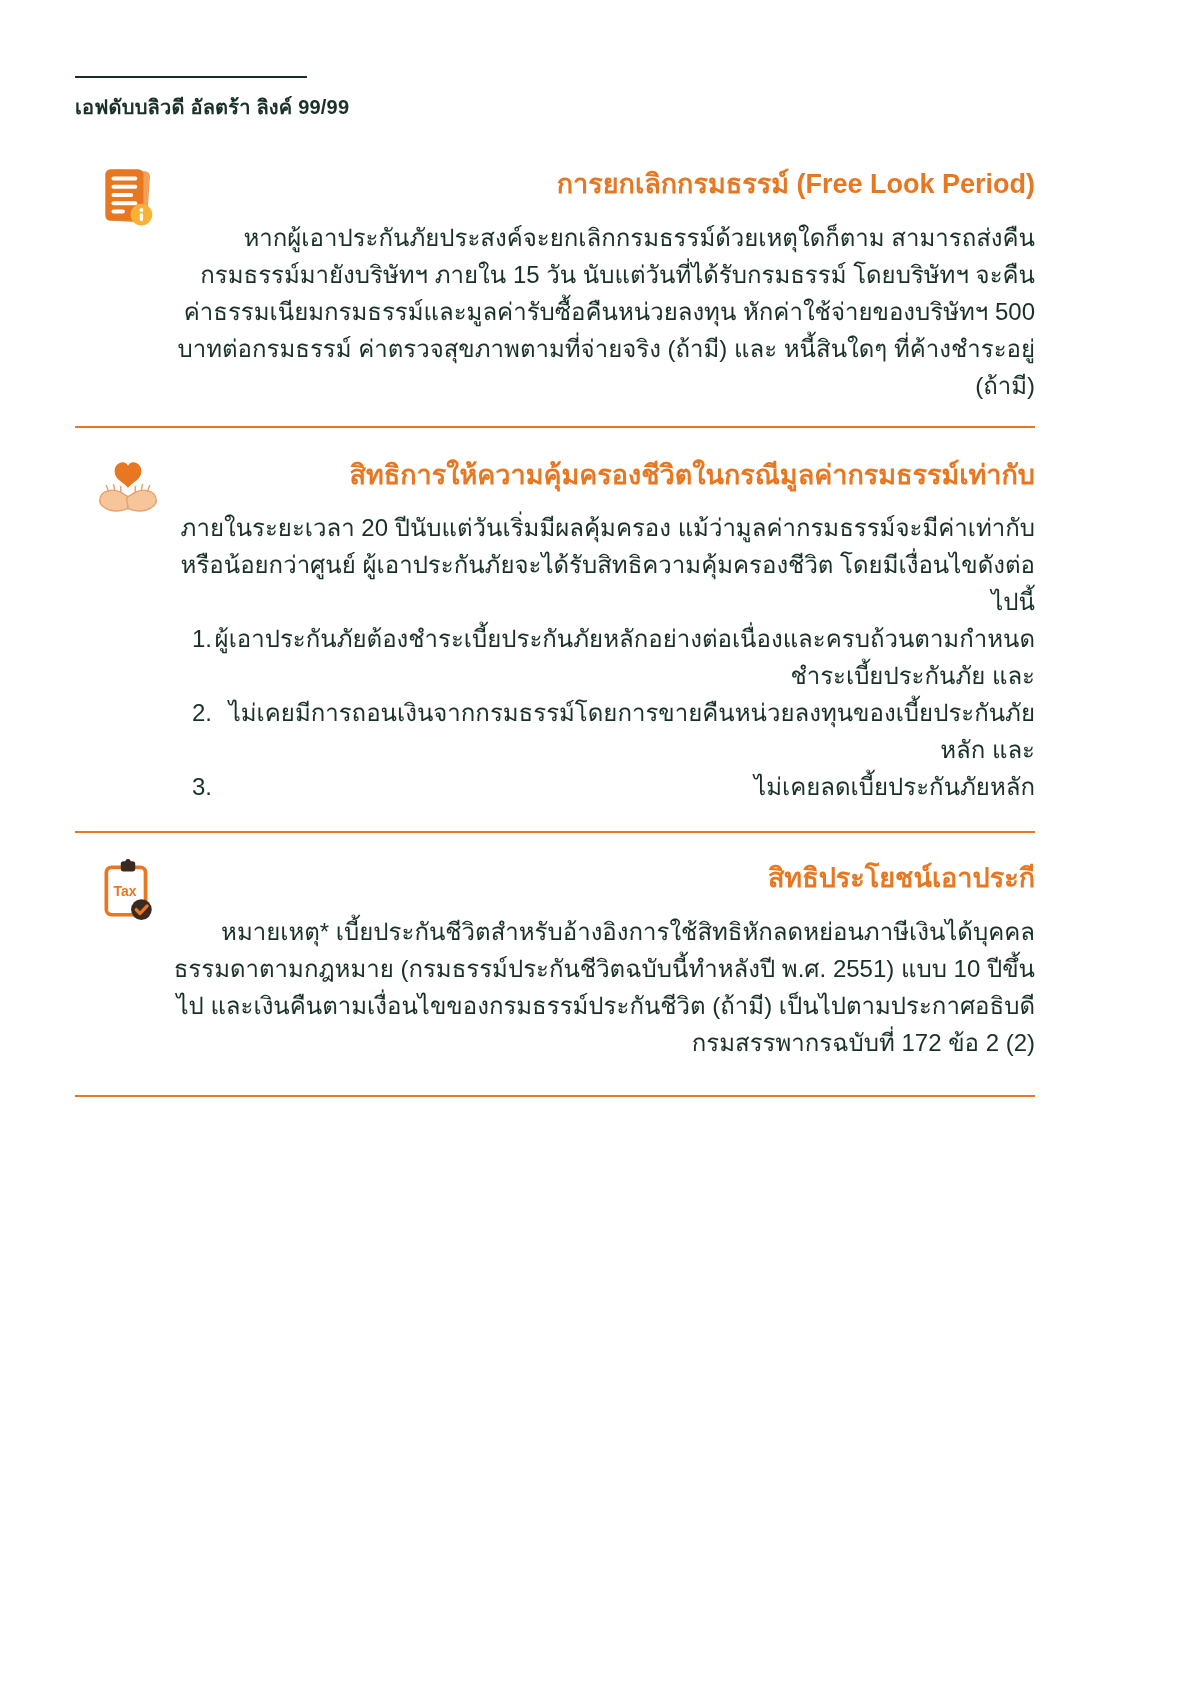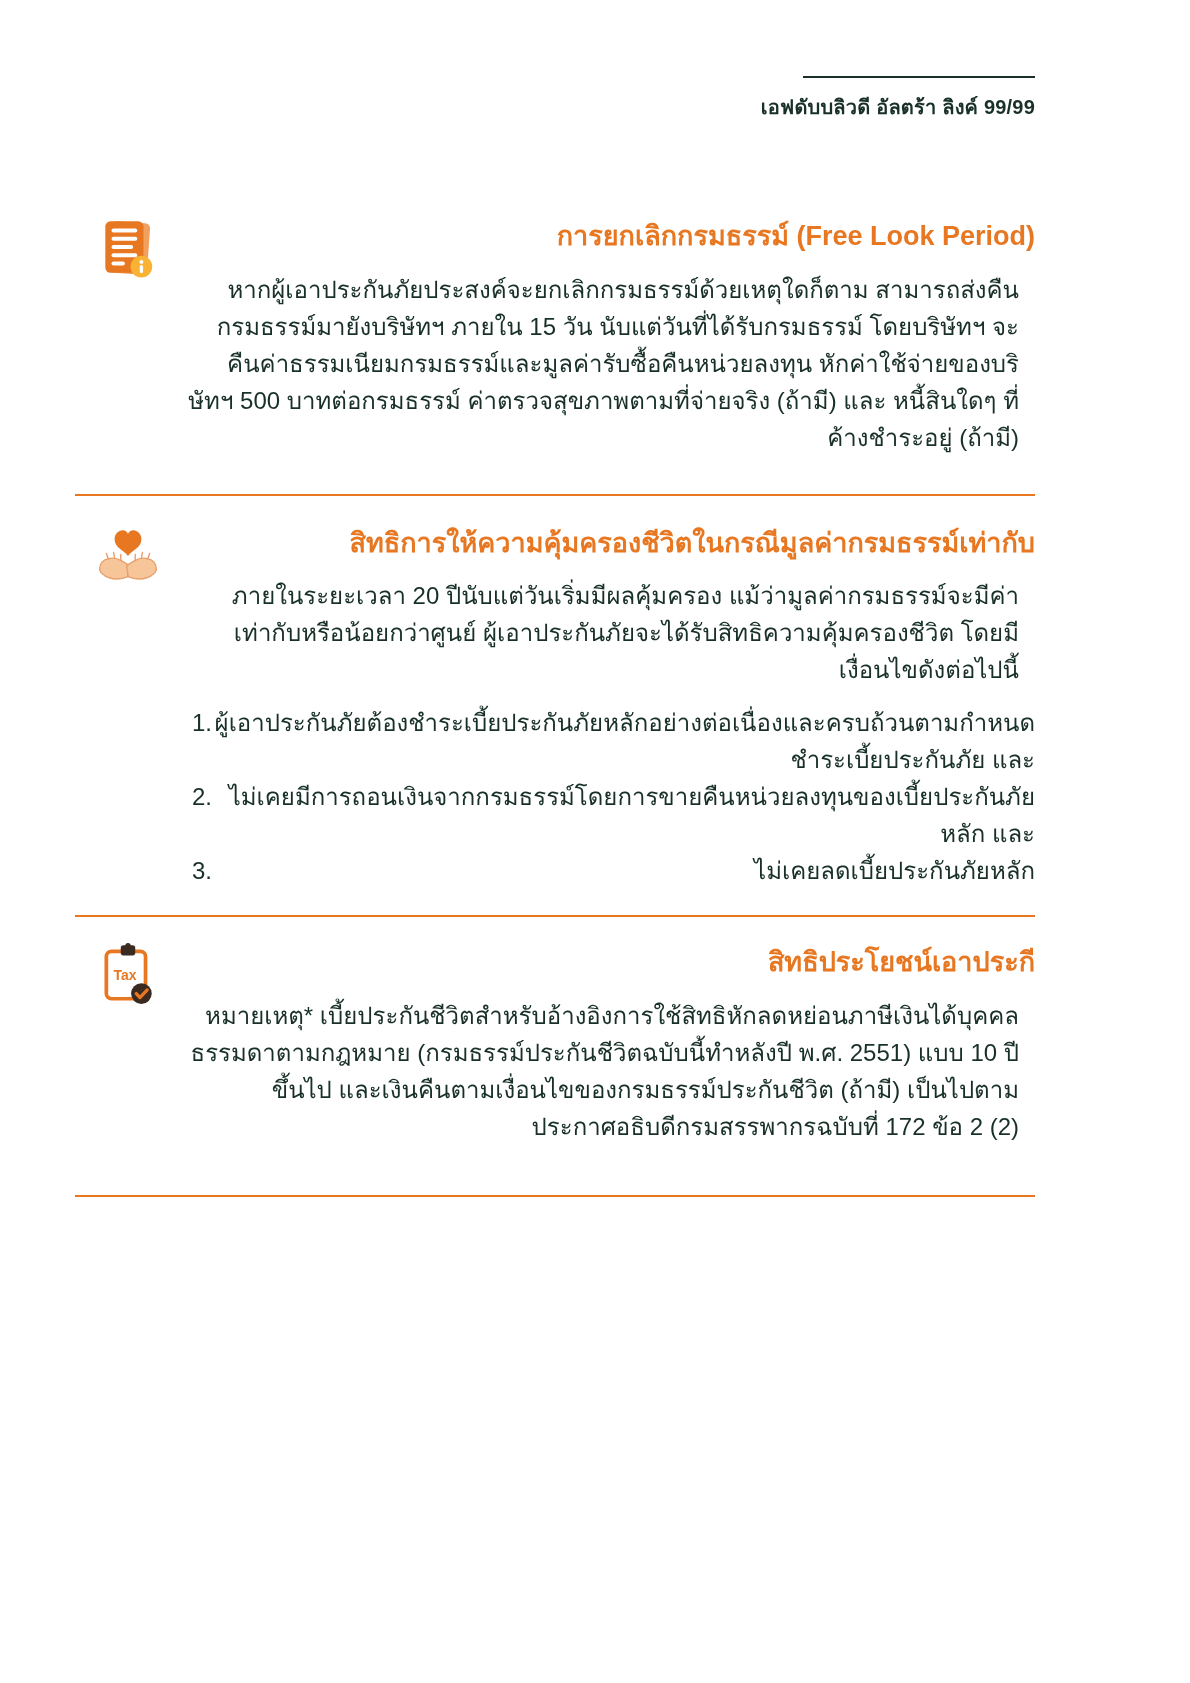--- a/index.html
+++ b/index.html
@@ -8,39 +8,39 @@
     position: relative;
     width: 1190px;
     height: 1683px;
     background: #ffffff;
     font-family: "Liberation Sans", "DejaVu Sans", sans-serif;
     color: #183028;
     padding: 76px 155px 40px 75px;
     overflow: hidden;
   }
   
-  .doc-header { display:flex; flex-direction:column; align-items:flex-end; margin-bottom:90px; }
+  .doc-header { display:flex; flex-direction:column; align-items:flex-start; margin-bottom:38px; }
   .header-rule { width:232px; height:2px; background:#183028; margin-bottom:13px; }
   .product-name { font-size:20px; font-weight:bold; color:#183028; letter-spacing:.2px; }
 
   
   .sec { display:flex; align-items:flex-start;text-align:right; }
   .icon-col { flex:0 0 97px; width:97px; padding:2px 0 0 20px; }
   .icon-col svg { display:block; }
   .content { flex:1; min-width:0; }
 
   h2.sec-title {
     margin:6px 0 16px 0;
     color:#E87722;
     font-size:27px;
     line-height:1.32;
     font-weight:bold;
   }
   .body-text {
-    margin:16px;
+    margin:0;
     font-size:24px;
     line-height:37px;
     color:#183028;
   }
   .body-text + .body-text { margin-top:37px;font-style:italic; }
 
   .cond-list { margin:0; padding:0; list-style:none; }
   .cond-item { display:flex; font-size:24px; line-height:37px; color:#183028; }
   .cond-num { flex:0 0 40px; }
   .cond-text { flex:1; }

